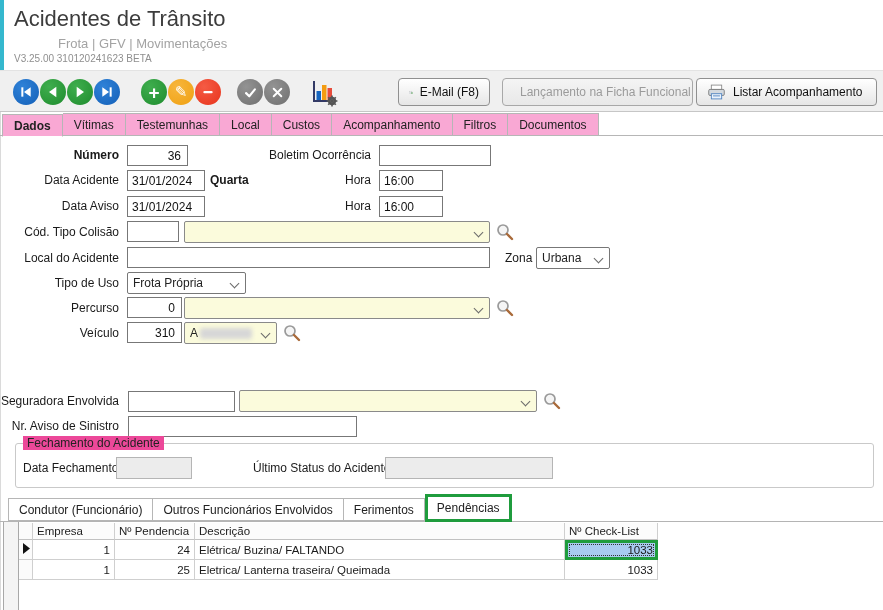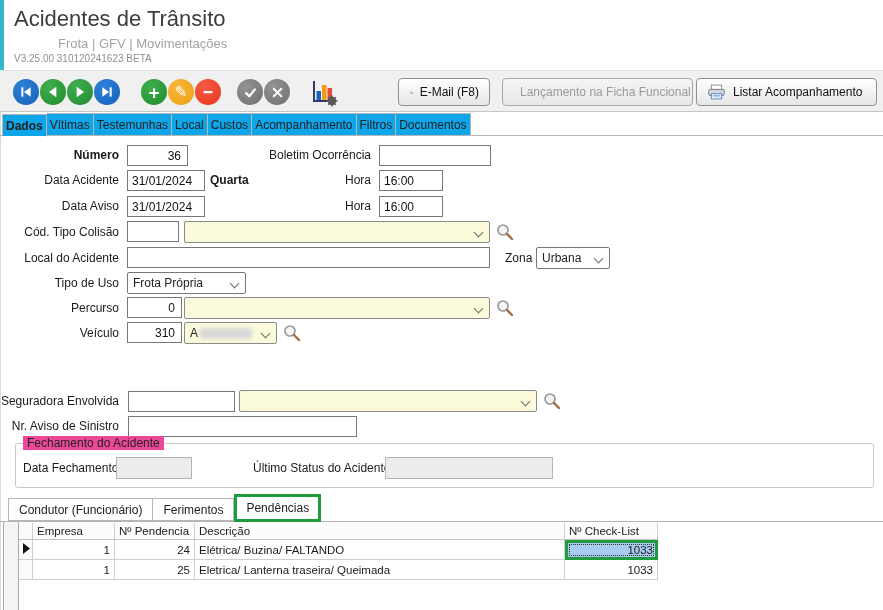--- a/index.html
+++ b/index.html
@@ -25,22 +25,22 @@
   .c-gray{background:radial-gradient(circle at 35% 30%,#939393,#6f6f6f);}
   .glyph{font-size:19px;font-weight:bold;line-height:1;}
   .tbtn{position:absolute;top:7px;height:28px;display:flex;align-items:center;gap:7px;
         padding:0 10px;background:linear-gradient(#ffffff,#e6e6e6);border:1px solid #909090;
         border-radius:4px;font-size:12px;color:#111;box-sizing:border-box;white-space:nowrap;}
   .tbtn.disabled{color:#9b9b9b;background:linear-gradient(#f4f4f4,#e8e8e8);border-color:#a8a8a8;}
 
   
   .tabstrip{left:0;top:113px;width:883px;height:23px;border-bottom:1px solid #b6b6b6;box-sizing:border-box;}
   .tabs-inner{position:absolute;left:2px;top:0;display:flex;align-items:flex-end;height:23px;}
-  .tab{display:inline-block;padding:4px 3px 3px;border:1px solid #b6b6b6;border-left:none;
-       background:#0ea5e9;font-size:12px;color:#222;white-space:nowrap;}
+  .tab{display:inline-block;padding:4px 11px 3px;border:1px solid #b6b6b6;border-left:none;
+       background:#f9a8d4;font-size:12px;color:#222;white-space:nowrap;}
   .tab.first{border-left:1px solid #b6b6b6;}
   .tab.active{font-weight:bold;border-bottom:1px solid #fff;margin-bottom:-1px;position:relative;z-index:2;}
   .tabstrip2{left:0;top:494px;width:883px;height:27px;}
   .tabs-inner2{position:absolute;left:8px;top:0;display:flex;align-items:flex-end;height:27px;}
   .tab2{display:inline-block;padding:4px 10px 3px;border:1px solid #b6b6b6;border-left:none;
         background:#fff;font-size:12px;color:#222;white-space:nowrap;}
   .tab2.first{border-left:1px solid #b6b6b6;}
   .tab2.active{border:3px solid #1f9c3d;background:#fff;padding:4px 9px 4px;margin-bottom:-1px;z-index:2;position:relative;}
   .divider{left:0;top:521px;width:883px;height:0;border-top:1px solid #b4b4b4;}
   .content-border{left:0;top:112px;width:0;height:498px;border-left:1px solid #dadada;}
@@ -273,20 +273,21 @@
     <span class="legend">Fechamento do Acidente</span>
     <div class="abs" style="left:7px;top:17px">Data Fechamento</div>
     <input class="inp dis" style="left: 100px; top: 13px; width: 76px; height: 22px;" value="">
     <div class="abs" style="left:237px;top:17px">Último Status do Acidente</div>
     <input class="inp dis" style="left: 369px; top: 13px; width: 168px; height: 22px;" value="">
   </div>
 
   <div class="abs tabstrip2">
     <div class="tabs-inner2">
       <span class="tab2 first">Condutor (Funcionário)</span>
+      <span class="tab2">Outros Funcionários Envolvidos</span>
       <span class="tab2">Ferimentos</span>
       <span class="tab2 active">Pendências</span>
     </div>
   </div>
   <div class="abs divider"></div>
 
   <div class="abs gutter"></div>
   <div class="abs grid">
     <div class="gc gh gmark"></div>
     <div class="gc gh">Empresa</div>

